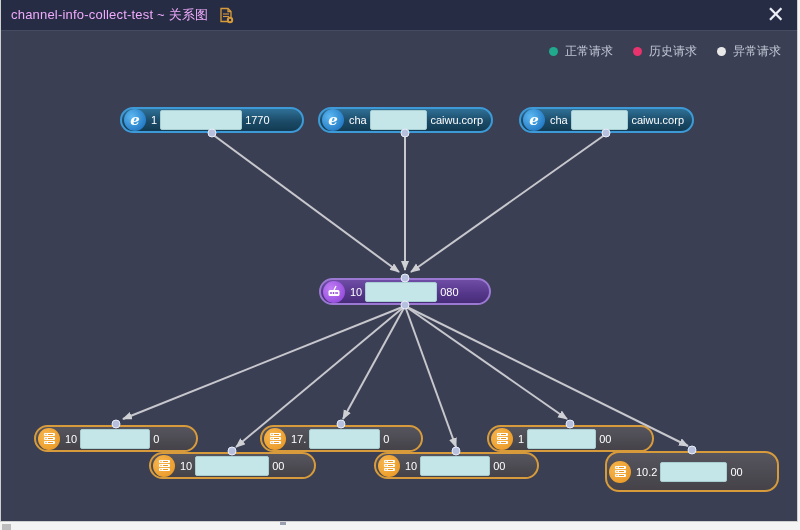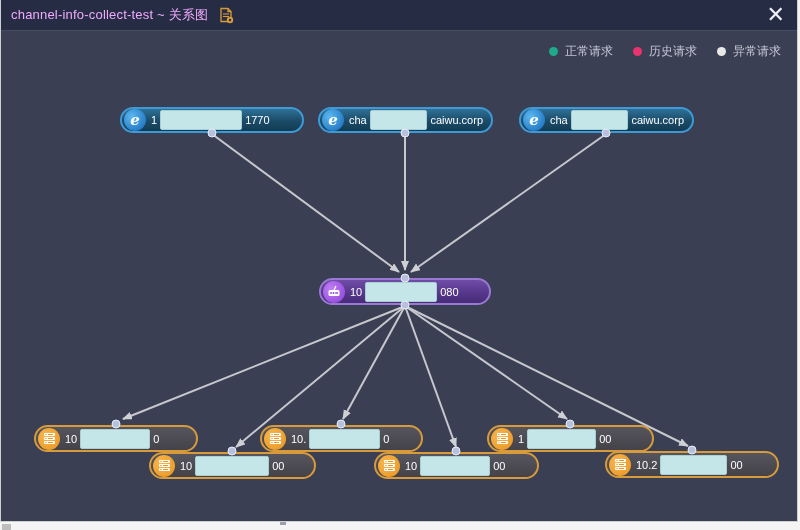--- a/index.html
+++ b/index.html
@@ -154,21 +154,21 @@
             <rect x="1" y="5" width="11" height="3" rx="1" fill="#fff"></rect>
             <rect x="1" y="9" width="11" height="3" rx="1" fill="#fff"></rect>
           <circle cx="3" cy="2.5" r="0.7" fill="#e8941f"></circle>
             <rect x="5" y="2" width="5" height="1" fill="#e8941f"></rect>
           <circle cx="3" cy="6.5" r="0.7" fill="#e8941f"></circle>
             <rect x="5" y="6" width="5" height="1" fill="#e8941f"></rect>
           <circle cx="3" cy="10.5" r="0.7" fill="#e8941f"></circle>
             <rect x="5" y="10" width="5" height="1" fill="#e8941f"></rect>
         </svg>
       </span>
-      <span>10.</span>
+      <span>17.</span>
       <span class="redact" style="width:69px"></span>
       <span>0</span>
     </div>
     <div class="node node-db" style="left:373px;top:421px;width:165px;height:27px;">
       <span class="node-icon icon-db">
         <svg width="13" height="13" viewBox="0 0 13 13">
           <rect x="1" y="1" width="11" height="3" rx="1" fill="#fff"></rect>
             <rect x="1" y="5" width="11" height="3" rx="1" fill="#fff"></rect>
             <rect x="1" y="9" width="11" height="3" rx="1" fill="#fff"></rect>
           <circle cx="3" cy="2.5" r="0.7" fill="#e8941f"></circle>
@@ -194,21 +194,21 @@
           <circle cx="3" cy="6.5" r="0.7" fill="#e8941f"></circle>
             <rect x="5" y="6" width="5" height="1" fill="#e8941f"></rect>
           <circle cx="3" cy="10.5" r="0.7" fill="#e8941f"></circle>
             <rect x="5" y="10" width="5" height="1" fill="#e8941f"></rect>
         </svg>
       </span>
       <span>1</span>
       <span class="redact" style="width:67px"></span>
       <span>00</span>
     </div>
-    <div class="node node-db" style="left:604px;top:420px;width:174px;height:27px;">
+    <div class="node node-db" style="left:604px;top:420px;width:174px;height:41px;">
       <span class="node-icon icon-db">
         <svg width="13" height="13" viewBox="0 0 13 13">
           <rect x="1" y="1" width="11" height="3" rx="1" fill="#fff"></rect>
             <rect x="1" y="5" width="11" height="3" rx="1" fill="#fff"></rect>
             <rect x="1" y="9" width="11" height="3" rx="1" fill="#fff"></rect>
           <circle cx="3" cy="2.5" r="0.7" fill="#e8941f"></circle>
             <rect x="5" y="2" width="5" height="1" fill="#e8941f"></rect>
           <circle cx="3" cy="6.5" r="0.7" fill="#e8941f"></circle>
             <rect x="5" y="6" width="5" height="1" fill="#e8941f"></rect>
           <circle cx="3" cy="10.5" r="0.7" fill="#e8941f"></circle>

